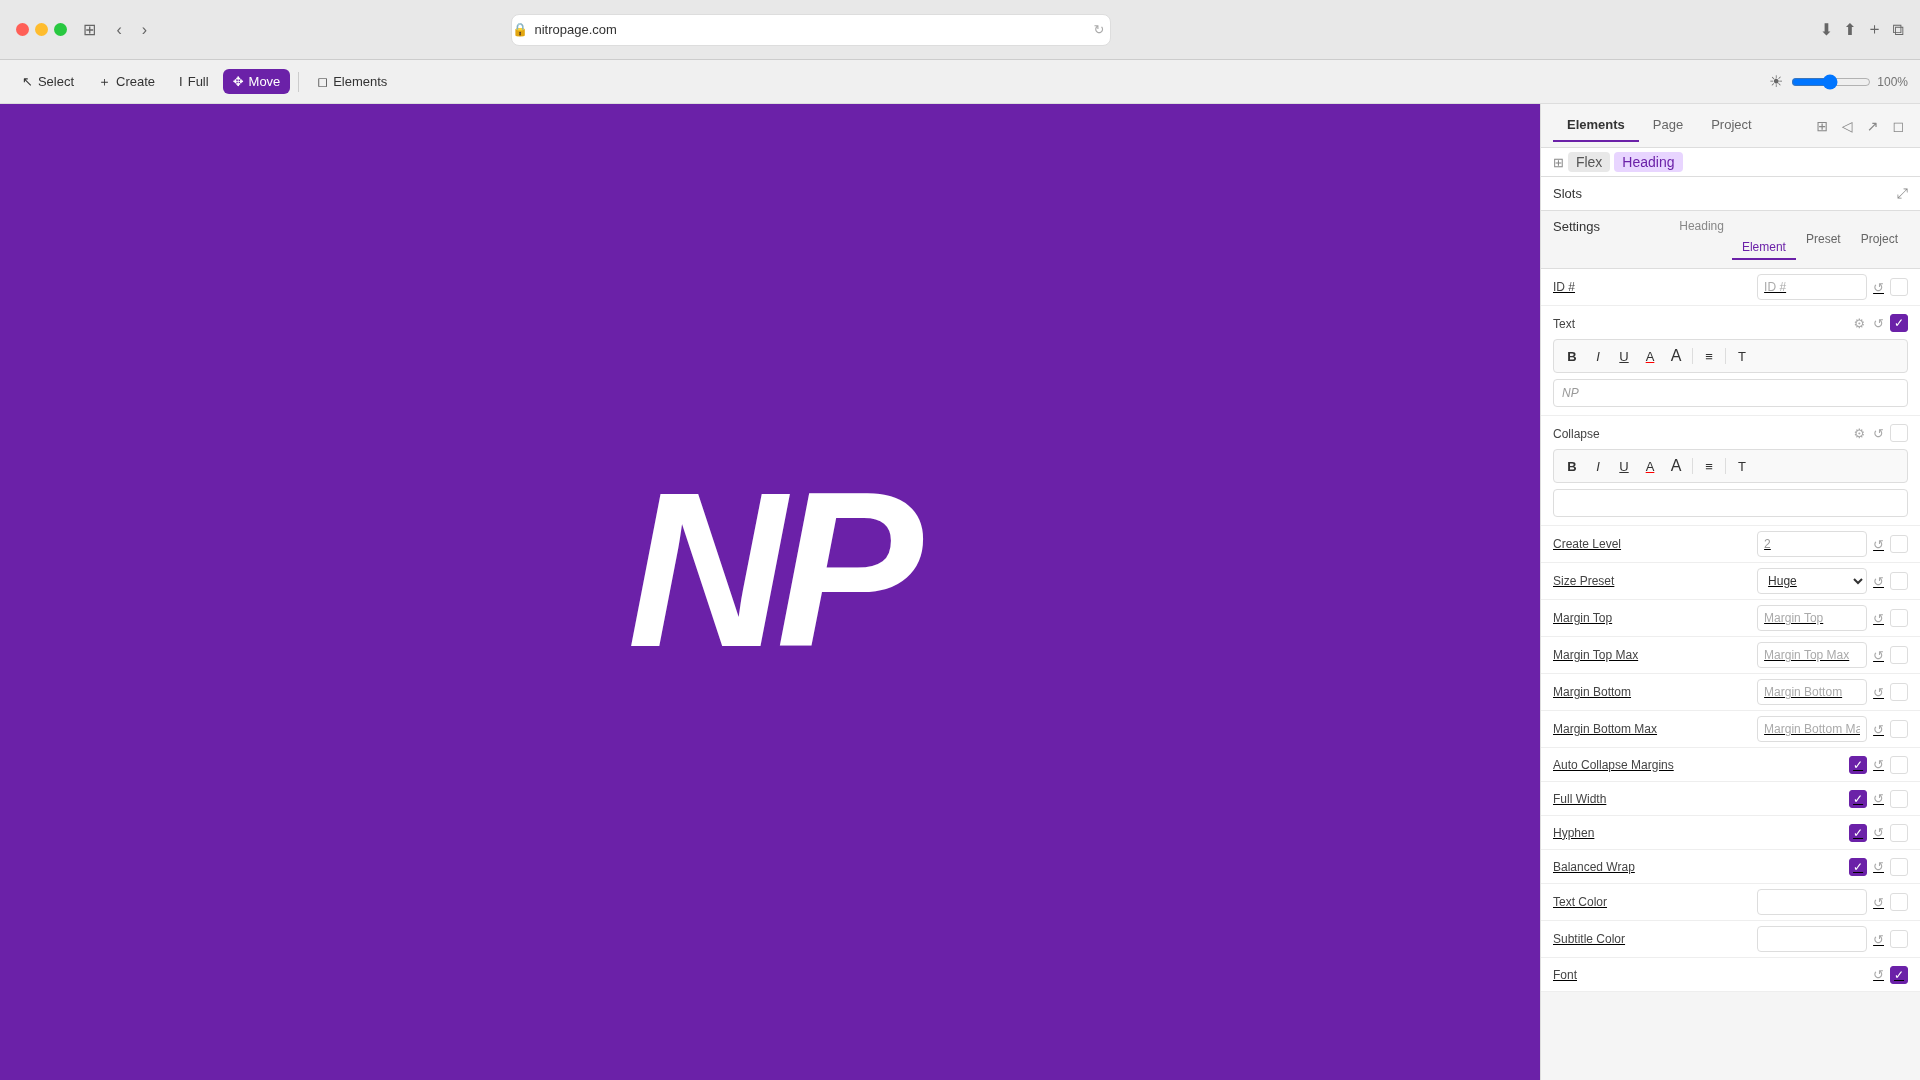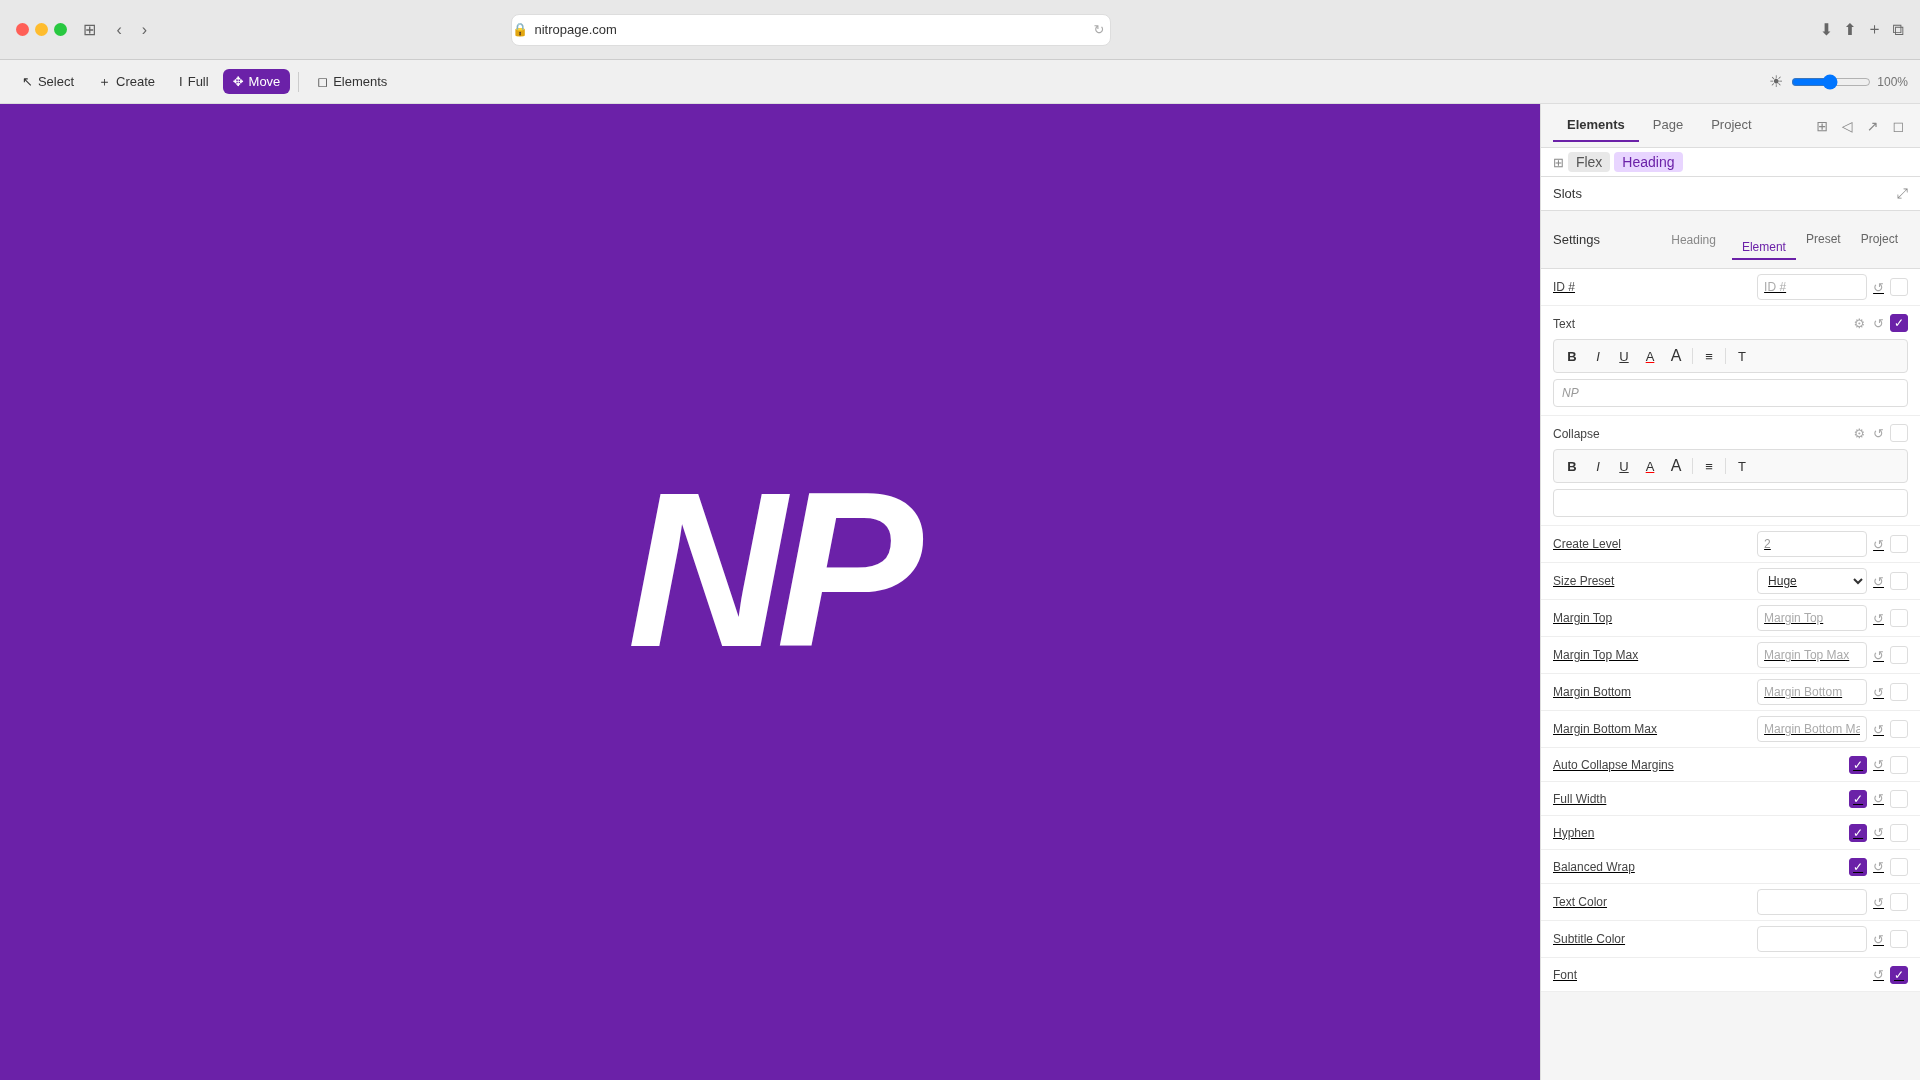--- a/index.html
+++ b/index.html
@@ -173,25 +173,23 @@
     .breadcrumb-item.active { background: #e8d5ff; color: #6b21a8; }
 
     
     .settings-panel {
       flex: 1;
       overflow-y: auto;
       background: #f5f5f5;
     }
     .settings-header {
       display: flex;
-      align-items: center;
       padding: 8px 12px;
       background: #f5f5f5;
       border-bottom: 1px solid #ddd;
-      gap: 8px;
     }
     .settings-title { font-size: 13px; font-weight: 500; color: #333; flex: 1; }
     .settings-tabs { display: flex; gap: 0; margin-left: auto; }
     .settings-tab {
       padding: 4px 10px;
       font-size: 12px;
       cursor: pointer;
       color: #666;
       background: none;
       border: none;

